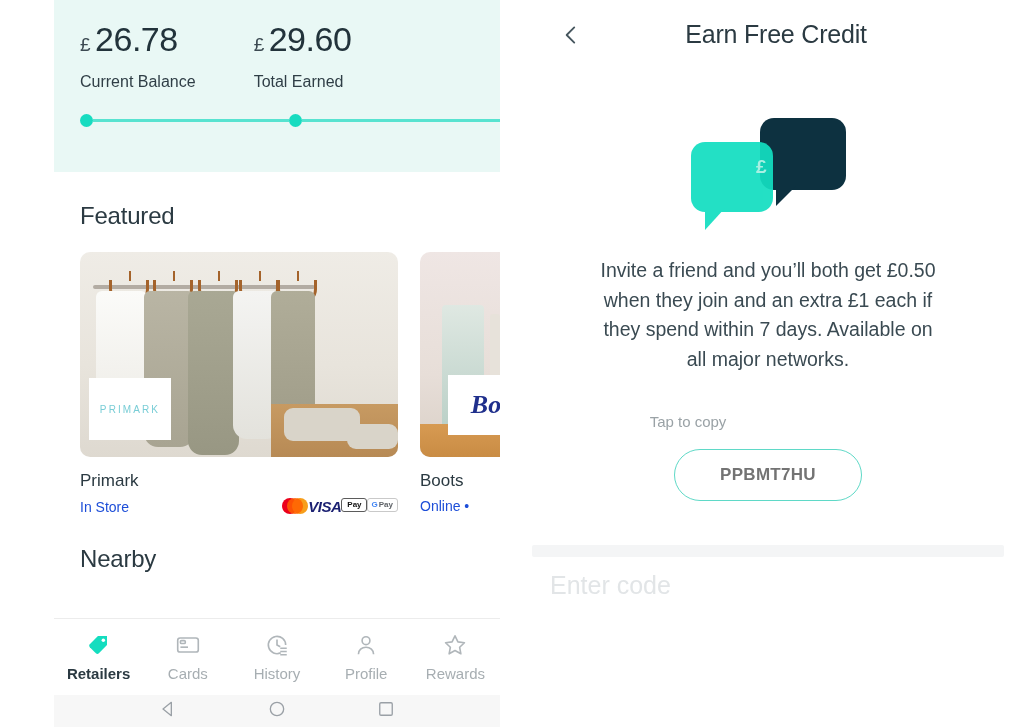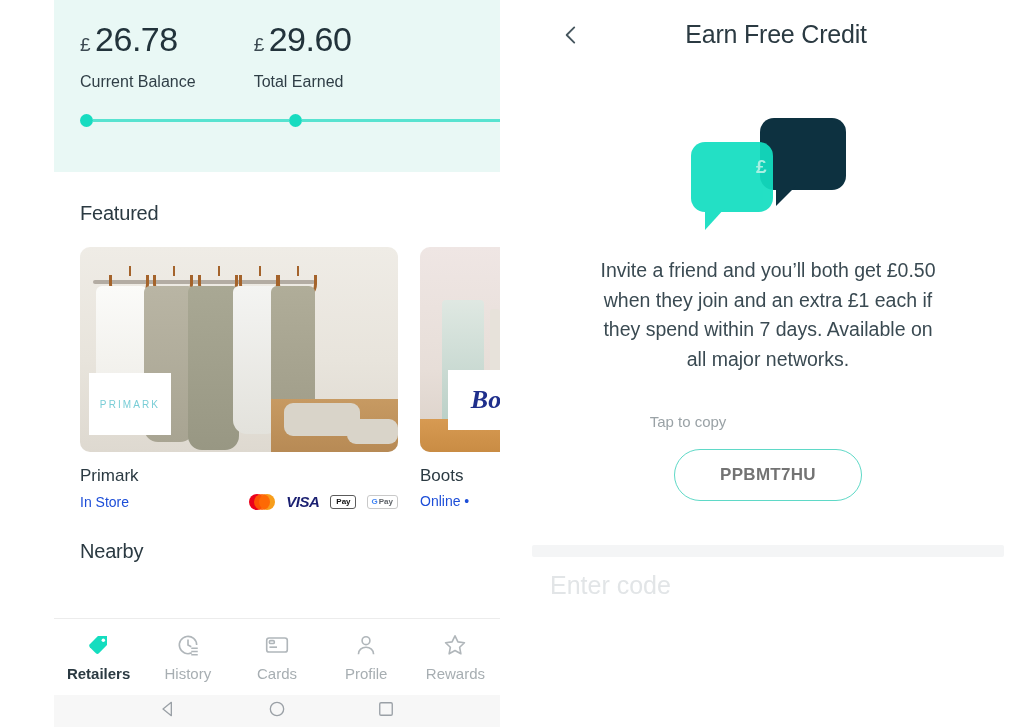--- a/index.html
+++ b/index.html
@@ -25,21 +25,21 @@
     font-size:34px;color:#22333b;letter-spacing:-0.5px;
     line-height:1;white-space:nowrap;display:flex;align-items:baseline;gap:5px;
   }
   .bal-amount .cur{font-size:19px;color:#3c4a52;}
   .bal-label{font-size:16px;color:#2f3e46;margin-top:17px;}
   .progress-wrap{position:absolute;left:26px;top:114px;display:flex;align-items:center;}
   .dot{width:13px;height:13px;border-radius:50%;background:#17dcc0;flex:none;}
   .bar{height:3px;background:#58e3d0;flex:none;}
 
   .section-title{
-    font-size:20px;color:#2b3a42;padding:0 0 0 26px;
+    font-size:24px;color:#2b3a42;padding:0 0 0 26px;
     margin-top:30px;letter-spacing:-0.2px;
   }
   .cards-row{display:flex;gap:22px;padding-left:26px;margin-top:22px;}
 
   .retail-card{flex:none;}
   .retail-card.primary{width:318px;}
   .retail-card.secondary{width:160px;}
   .thumb{
     position:relative;height:205px;border-radius:10px;overflow:hidden;
     background:#ddd;
@@ -103,21 +103,21 @@
   }
   .logo-boots span{
     font-family:"Liberation Serif", serif;font-style:italic;font-weight:bold;
     font-size:26px;color:#1f2f8c;
   }
   .card-name{font-size:17px;color:#2b3a42;margin-top:14px;}
   .card-meta{
     display:flex;align-items:center;justify-content:space-between;margin-top:7px;
   }
   .card-sub{font-size:14px;color:#1d4ed8;white-space:nowrap;}
-  .paylogos{display:flex;align-items:center;gap:11px;}
+  .paylogos{display:flex;align-items:flex-start;gap:0;}
   .pl-mc{position:relative;width:26px;height:16px;}
   .pl-mc i{position:absolute;top:0;width:16px;height:16px;border-radius:50%;}
   .pl-mc i.a{left:0;background:#eb001b;}
   .pl-mc i.b{right:0;background:#f79e1b;}
   .pl-mc i.c{left:5px;width:16px;background:#ff5f00;opacity:.85;}
   .pl-visa{font-size:15px;font-weight:bold;font-style:italic;color:#1a1f71;letter-spacing:-0.5px;}
   .pl-box{
     display:flex;align-items:center;gap:1px;border-radius:3px;
     padding:2px 4px;font-size:8px;font-weight:bold;line-height:1;
   }
@@ -305,36 +305,36 @@
           <svg width="26" height="26" viewBox="0 0 24 24">
               <path d="M3.5 11.2 11 3.7h8.4v8.4L11.9 19.6a2 2 0 0 1-2.8 0L3.5 14a2 2 0 0 1 0-2.8z" fill="#14ddbf"></path>
               <circle cx="16" cy="7.6" r="1.6" fill="#fff"></circle>
             </svg>
         </span>
         <span class="tab-label">Retailers</span>
       </div>
       <div class="tab">
         <span>
           <svg width="26" height="26" viewBox="0 0 24 24" fill="none" stroke="#b0b6ba" stroke-width="1.5">
+              <rect x="2.5" y="5.5" width="19" height="13" rx="2.2"></rect>
+              <rect x="5" y="8" width="4.5" height="2.6" rx="1"></rect>
+              <path d="M5 14h7"></path>
+            </svg>
+        </span>
+        <span class="tab-label">Cards</span>
+      </div>
+      <div class="tab">
+        <span>
+          <svg width="26" height="26" viewBox="0 0 24 24" fill="none" stroke="#b0b6ba" stroke-width="1.5">
               <path d="M20 12a8 8 0 1 0-4.5 7.2"></path>
               <path d="M12 7v5l3 1.6"></path>
               <path d="M15 15h6M15 18h6M15 21h6"></path>
             </svg>
         </span>
         <span class="tab-label">History</span>
-      </div>
-      <div class="tab">
-        <span>
-          <svg width="26" height="26" viewBox="0 0 24 24" fill="none" stroke="#b0b6ba" stroke-width="1.5">
-              <rect x="2.5" y="5.5" width="19" height="13" rx="2.2"></rect>
-              <rect x="5" y="8" width="4.5" height="2.6" rx="1"></rect>
-              <path d="M5 14h7"></path>
-            </svg>
-        </span>
-        <span class="tab-label">Cards</span>
       </div>
       <div class="tab">
         <span>
           <svg width="26" height="26" viewBox="0 0 24 24" fill="none" stroke="#b0b6ba" stroke-width="1.5">
               <circle cx="12" cy="8" r="3.6"></circle>
               <path d="M5 20.5c0-3.9 3.1-6.4 7-6.4s7 2.5 7 6.4"></path>
             </svg>
         </span>
         <span class="tab-label">Profile</span>
       </div>

